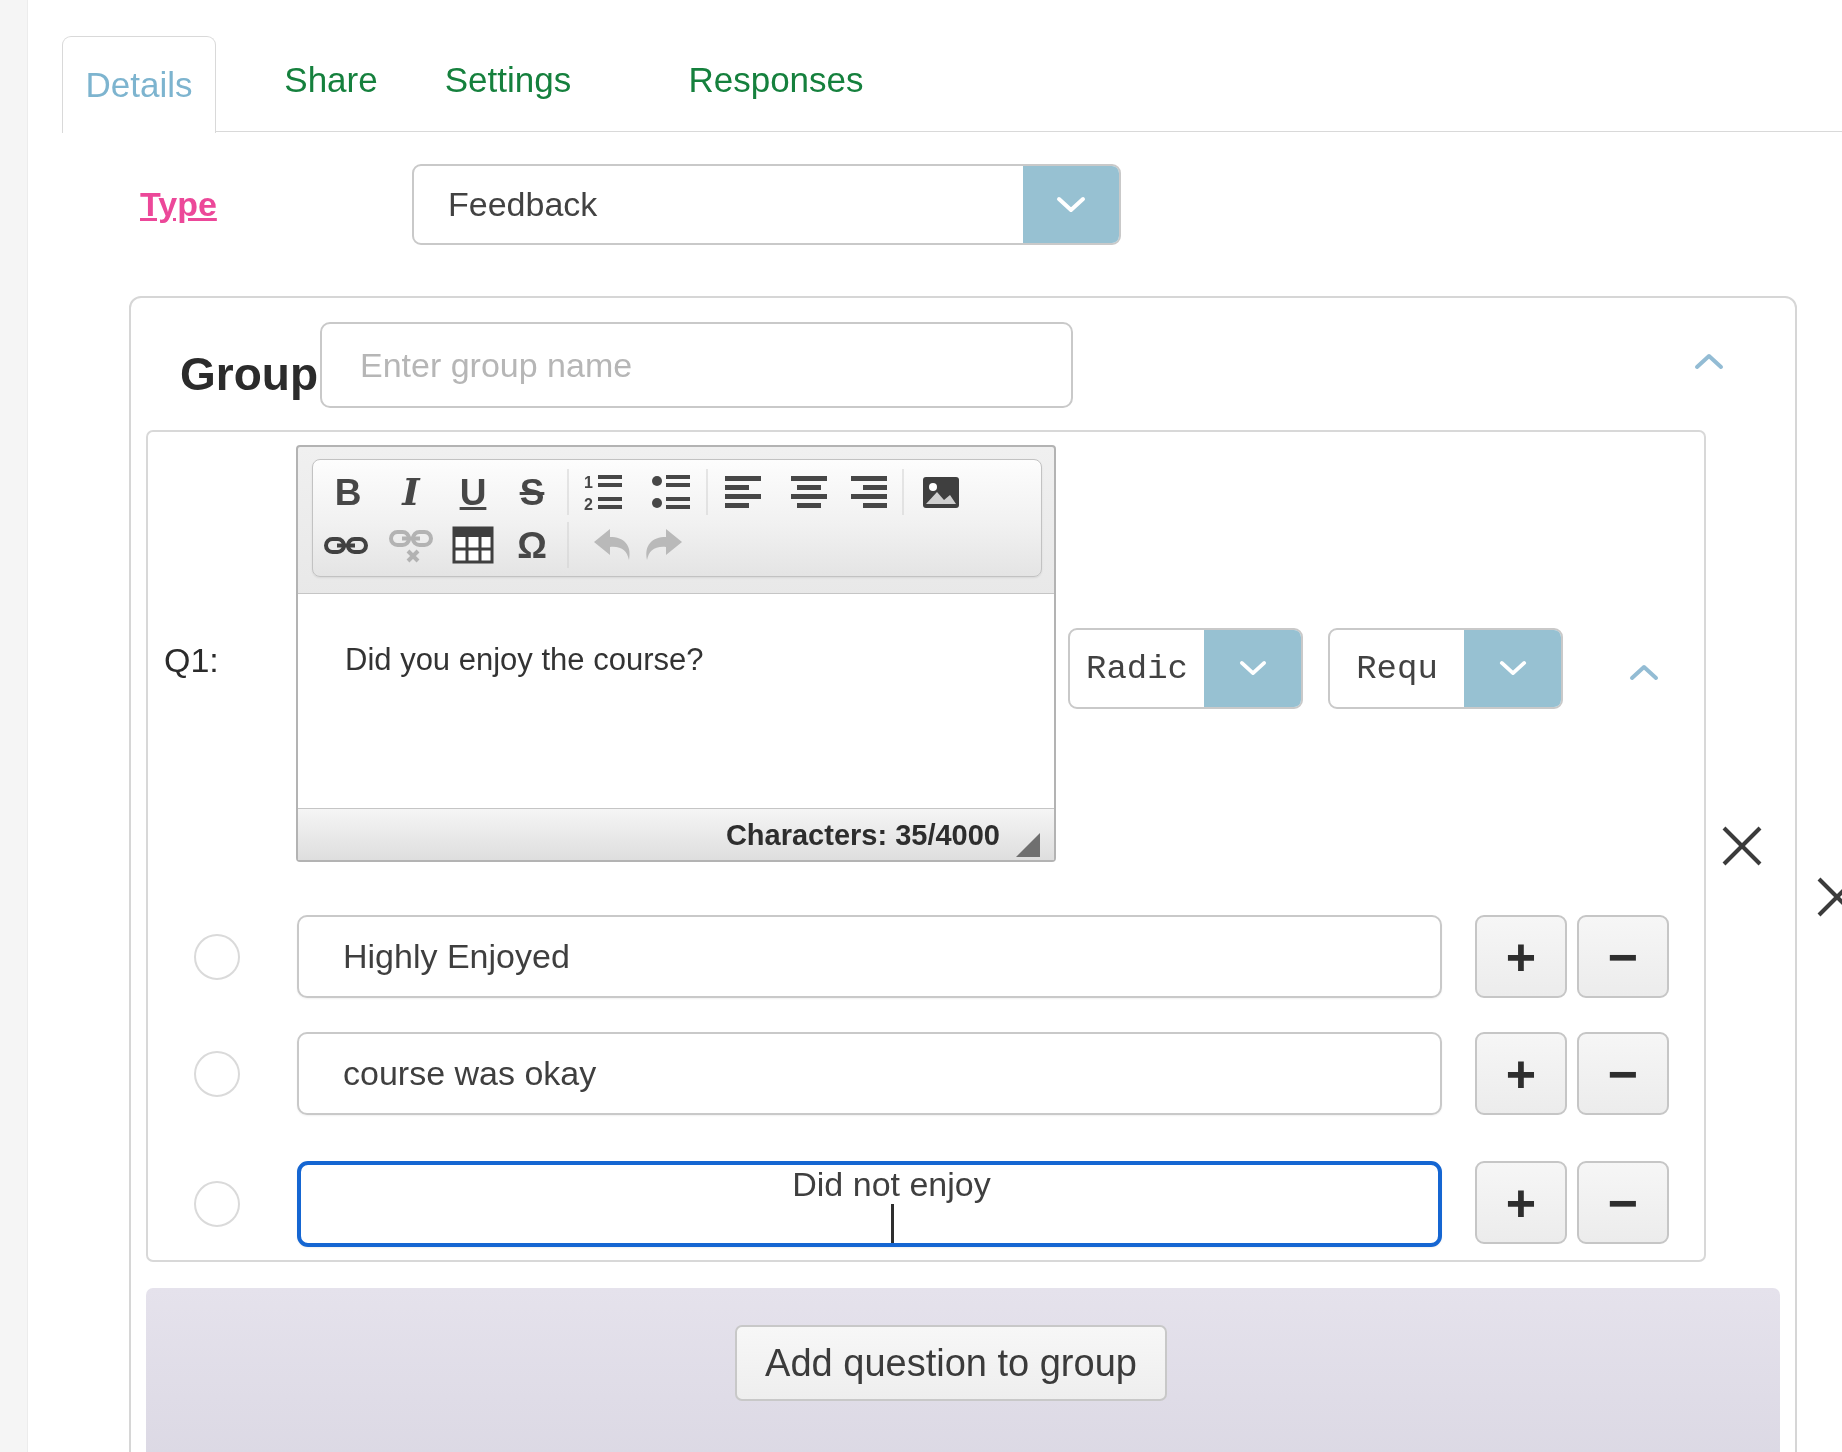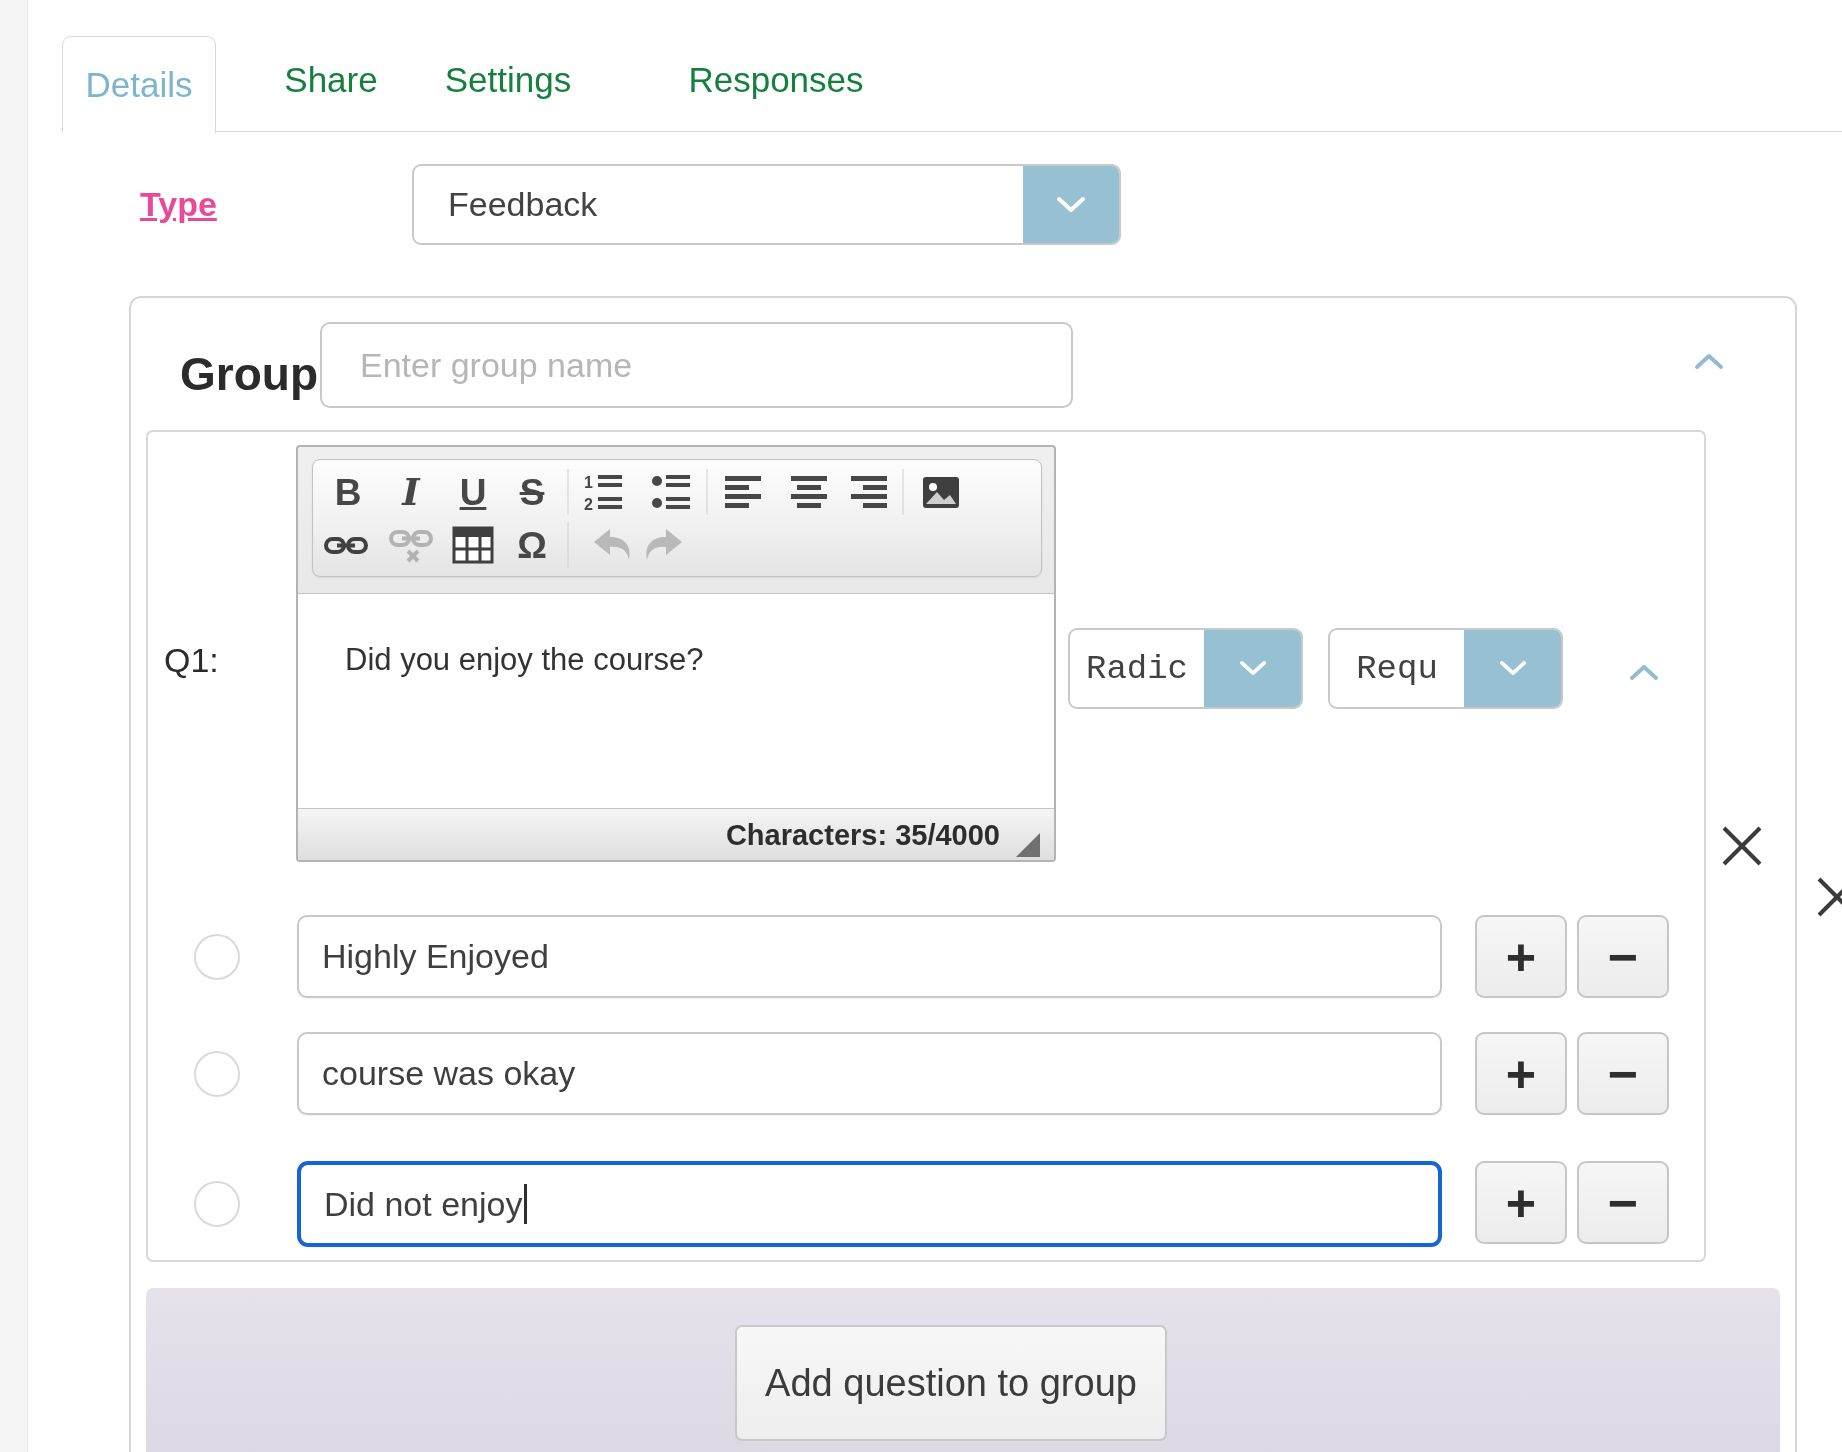--- a/index.html
+++ b/index.html
@@ -61,33 +61,33 @@
   
   .mini-select { top:628px; width:235px; height:81px; }
   .mini-select .val { justify-content:center;font-family:Liberation Mono, monospace; }
   .mini-select .btn { width:97px; }
   .sel-qtype { left:1068px; }
   .sel-req  { left:1328px; }
 
   
   .radio { left:194px; width:46px; height:46px; border:2px solid #dadada; border-radius:50%; background:#fff; }
   .opt-input { left:297px; width:1145px; height:83px; border:2px solid #c9c9c9; border-radius:10px; background:#fff;
-    display:flex; align-items:center; padding-left:23px; font-size:34px; color:#3f3f3f;
+    display:flex; align-items:center; padding-left:44px; font-size:34px; color:#3f3f3f;
     box-shadow:0 1px 2px rgba(0,0,0,0.06); }
-  .opt-input.focused { border:4px solid #1566d2; height:86px; border-radius:11px; }
+  .opt-input.focused { border:4px solid #1566d2; height:86px; border-radius:11px;flex-direction:column; }
   .caret { display:inline-block; width:3px; height:40px; background:#2e2e2e; margin-left:2px; }
   .sq-btn { width:92px; height:83px; border:2px solid #c6c6c6; border-radius:9px;
     background:linear-gradient(180deg,#f6f6f6,#ececec); display:flex; align-items:center; justify-content:center;
     font-size:52px; font-weight:bold; color:#2e2e2e; line-height:1; cursor:pointer; }
   .plus-col { left:1475px; } .minus-col { left:1577px; }
 
   
   .add-zone { left:146px; top:1288px; width:1634px; height:220px; border-radius:7px;
     background:linear-gradient(180deg,#e5e2ec,#d9d6e2); }
-  .add-btn { left:735px; top:1325px; width:432px; height:116px; border:2px solid #c8c8c8; border-radius:7px;
+  .add-btn { left:735px; top:1325px; width:432px; height:76px; border:2px solid #c8c8c8; border-radius:7px;
     background:linear-gradient(180deg,#f7f7f7,#eeeeee); display:flex; align-items:center; justify-content:center;
     font-size:38px; color:#3b3b3b; cursor:pointer; }
 
   svg { display:block; }
 </style>
 </head>
 <body>
 
 <div class="abs gutter"></div>
 

